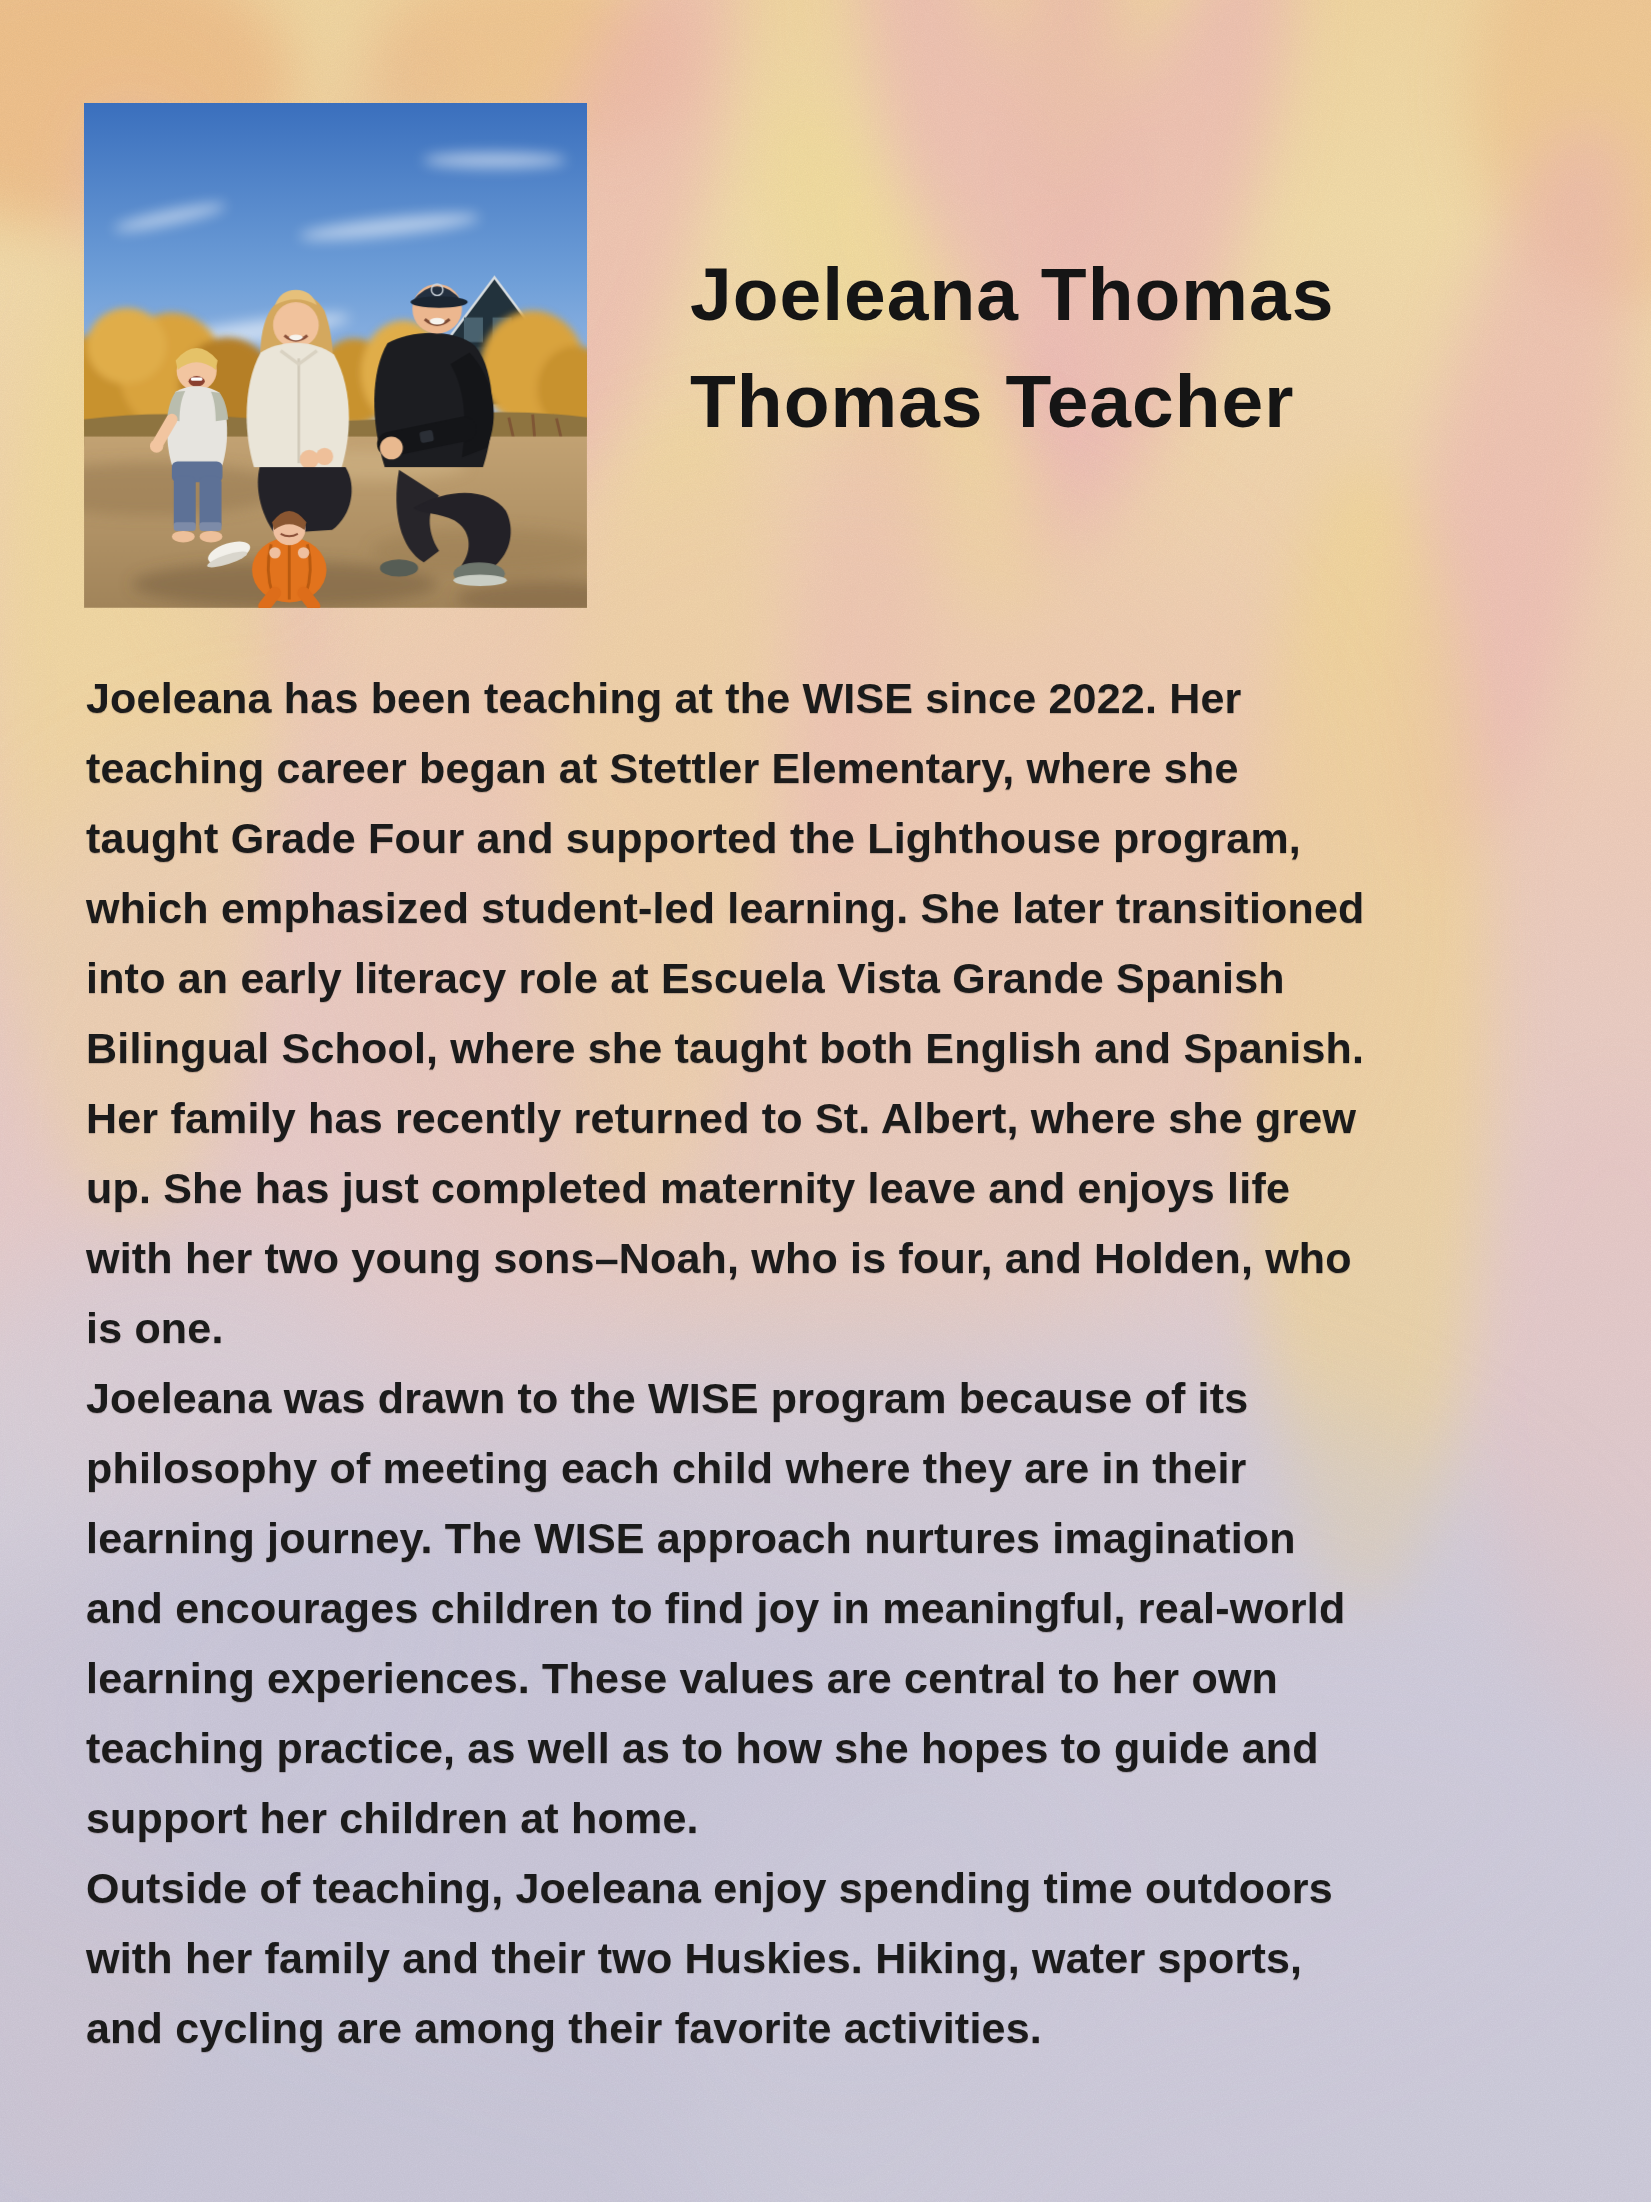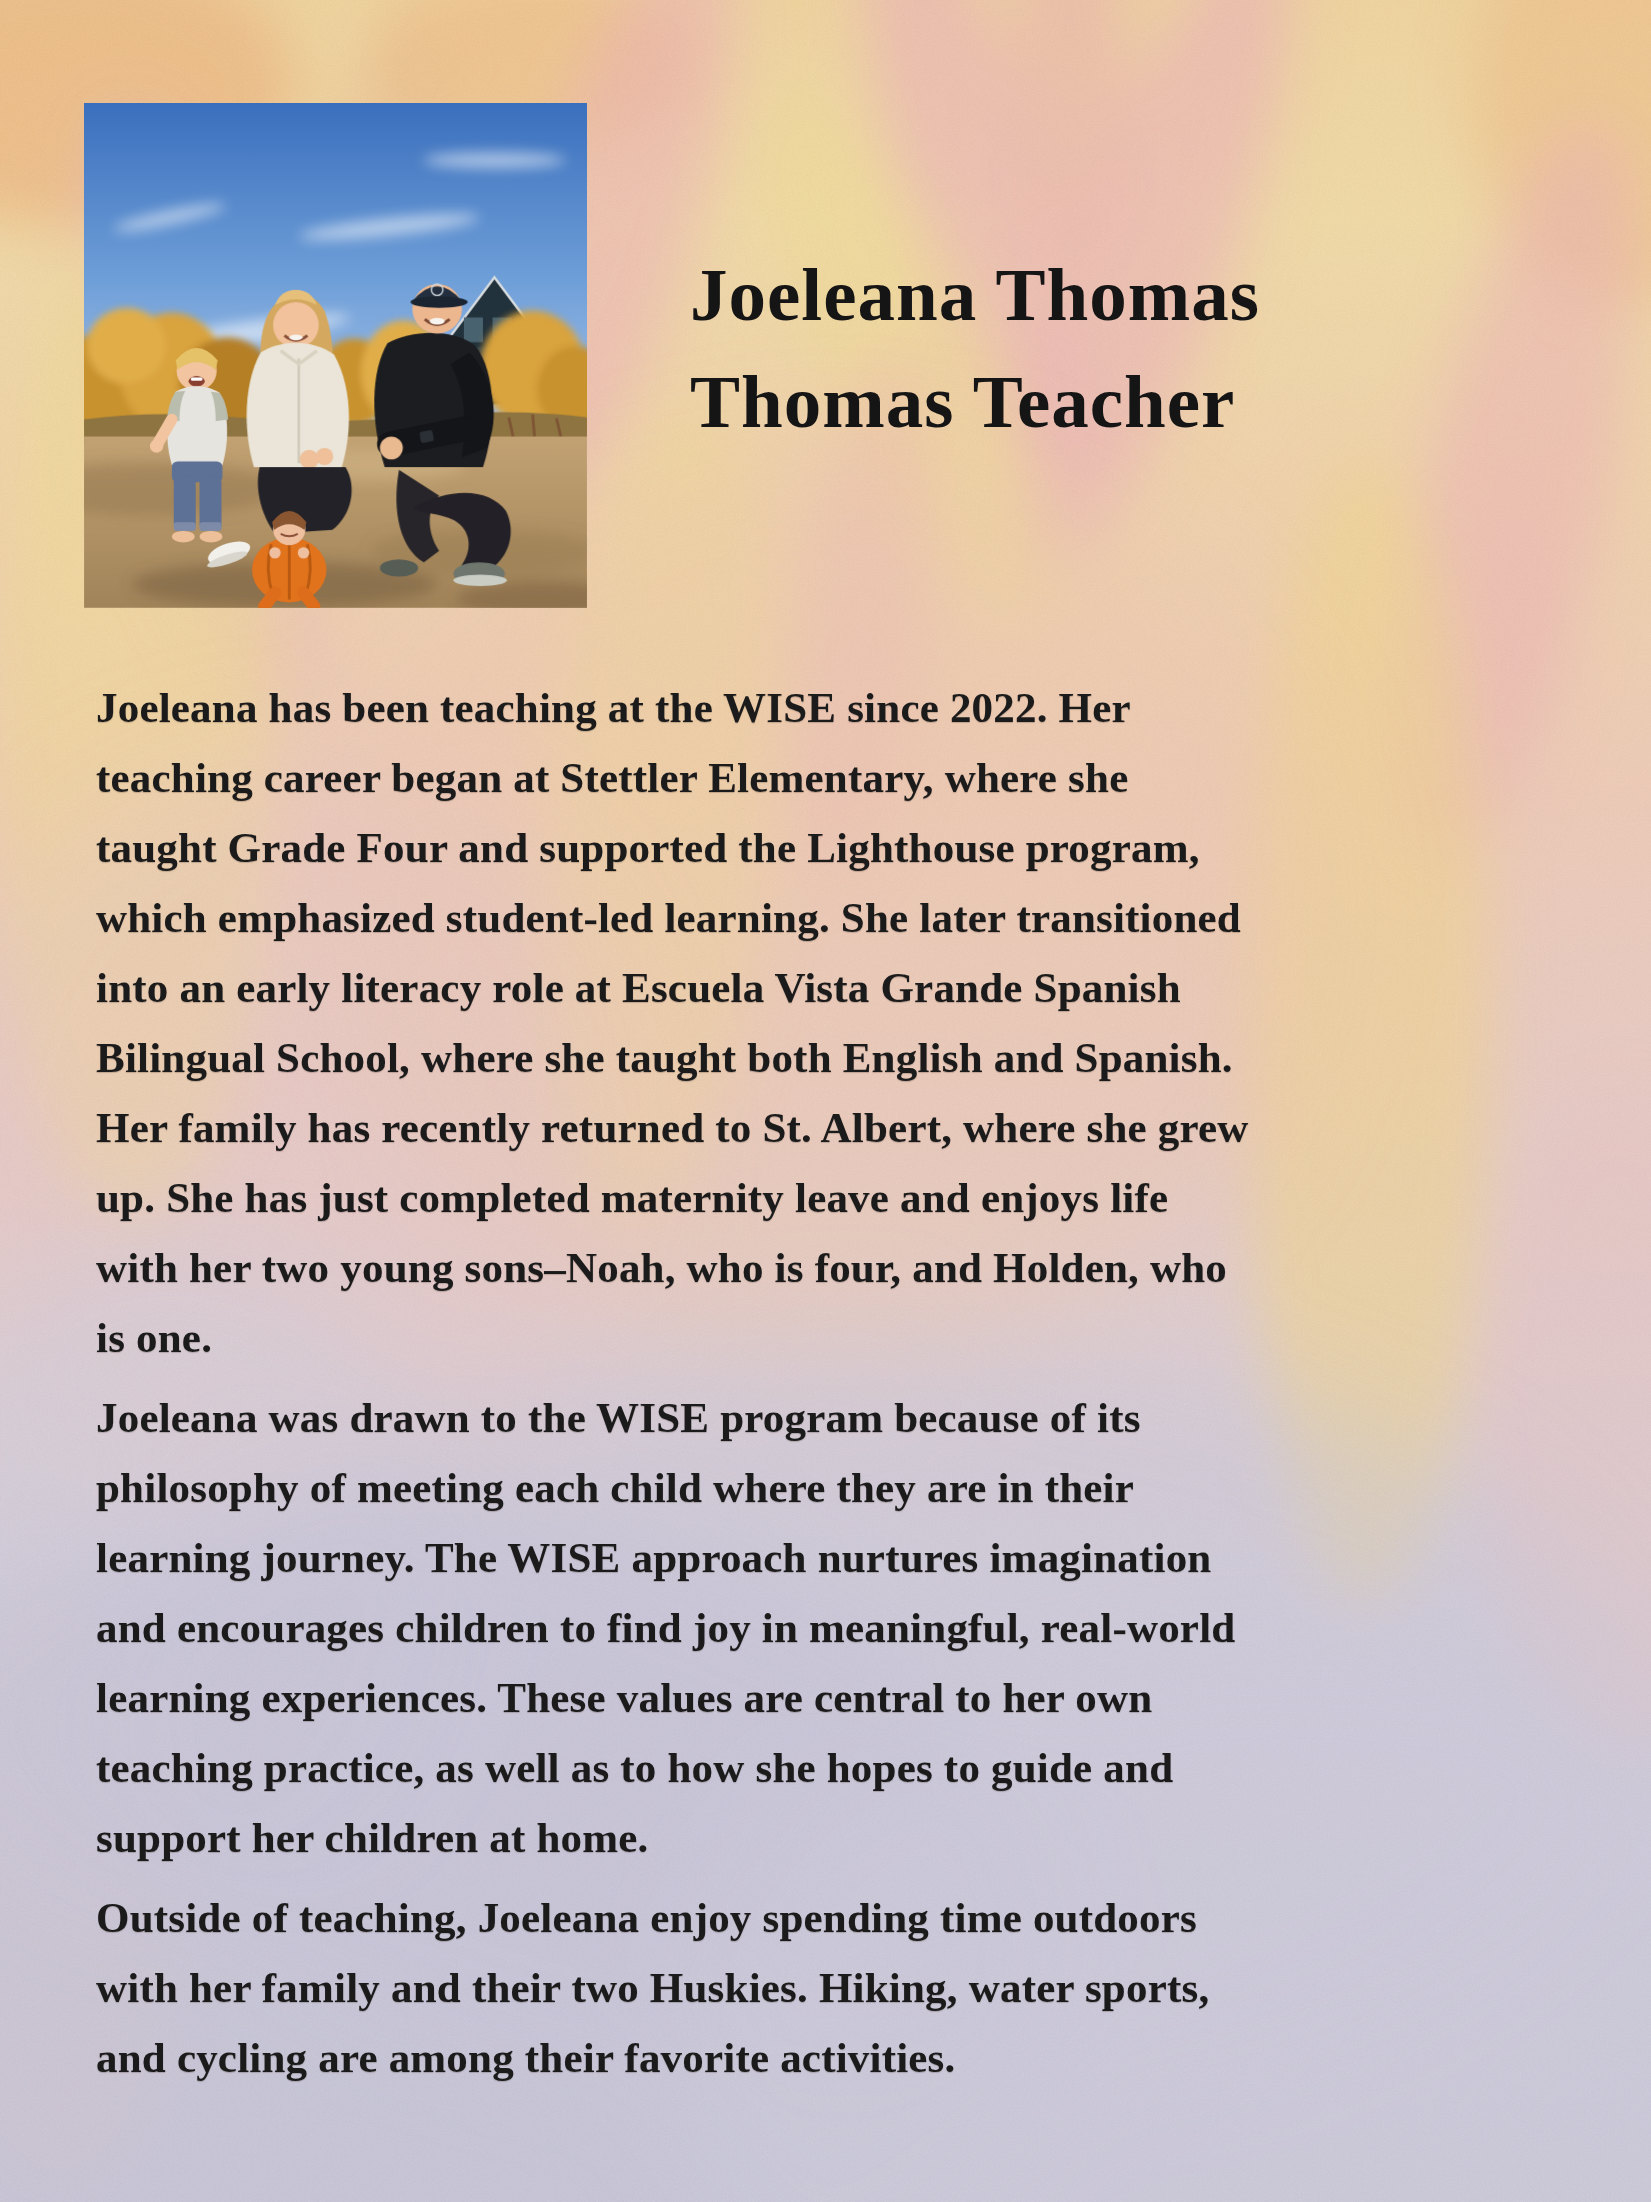--- a/index.html
+++ b/index.html
@@ -1,21 +1,21 @@
 <!DOCTYPE html>
 <html><head>
 <meta charset="utf-8">
 <style>
   html, body { margin: 0; padding: 0; background: #cdcadb; }
   .page {
     position: relative;
     width: 1652px;
     height: 2202px;
     overflow: hidden;
-    font-family: Liberation Serif, serif;
+    font-family: Liberation Sans, sans-serif;
   }
   .bg {
     position: absolute;
     inset: 0;
     z-index: 0;
     display: block;
   }
   .photo-frame {
     position: absolute;
     left: 84px;
@@ -42,21 +42,21 @@
   }
   .bio {
     position: absolute;
     left: 86px;
     top: 663px;
     width: 1526px;
     z-index: 2;
     color: #1b1b1b;
   }
   .bio p {
-    margin: 10px;
+    margin: 0;
     font-size: 43px;
     font-weight: 700;
     line-height: 70px;
     letter-spacing: 0.2px;
     white-space: pre-line;
     text-shadow: 0 1px 1px rgba(60,40,30,0.25);
   }
 </style>
 </head>
 <body>

